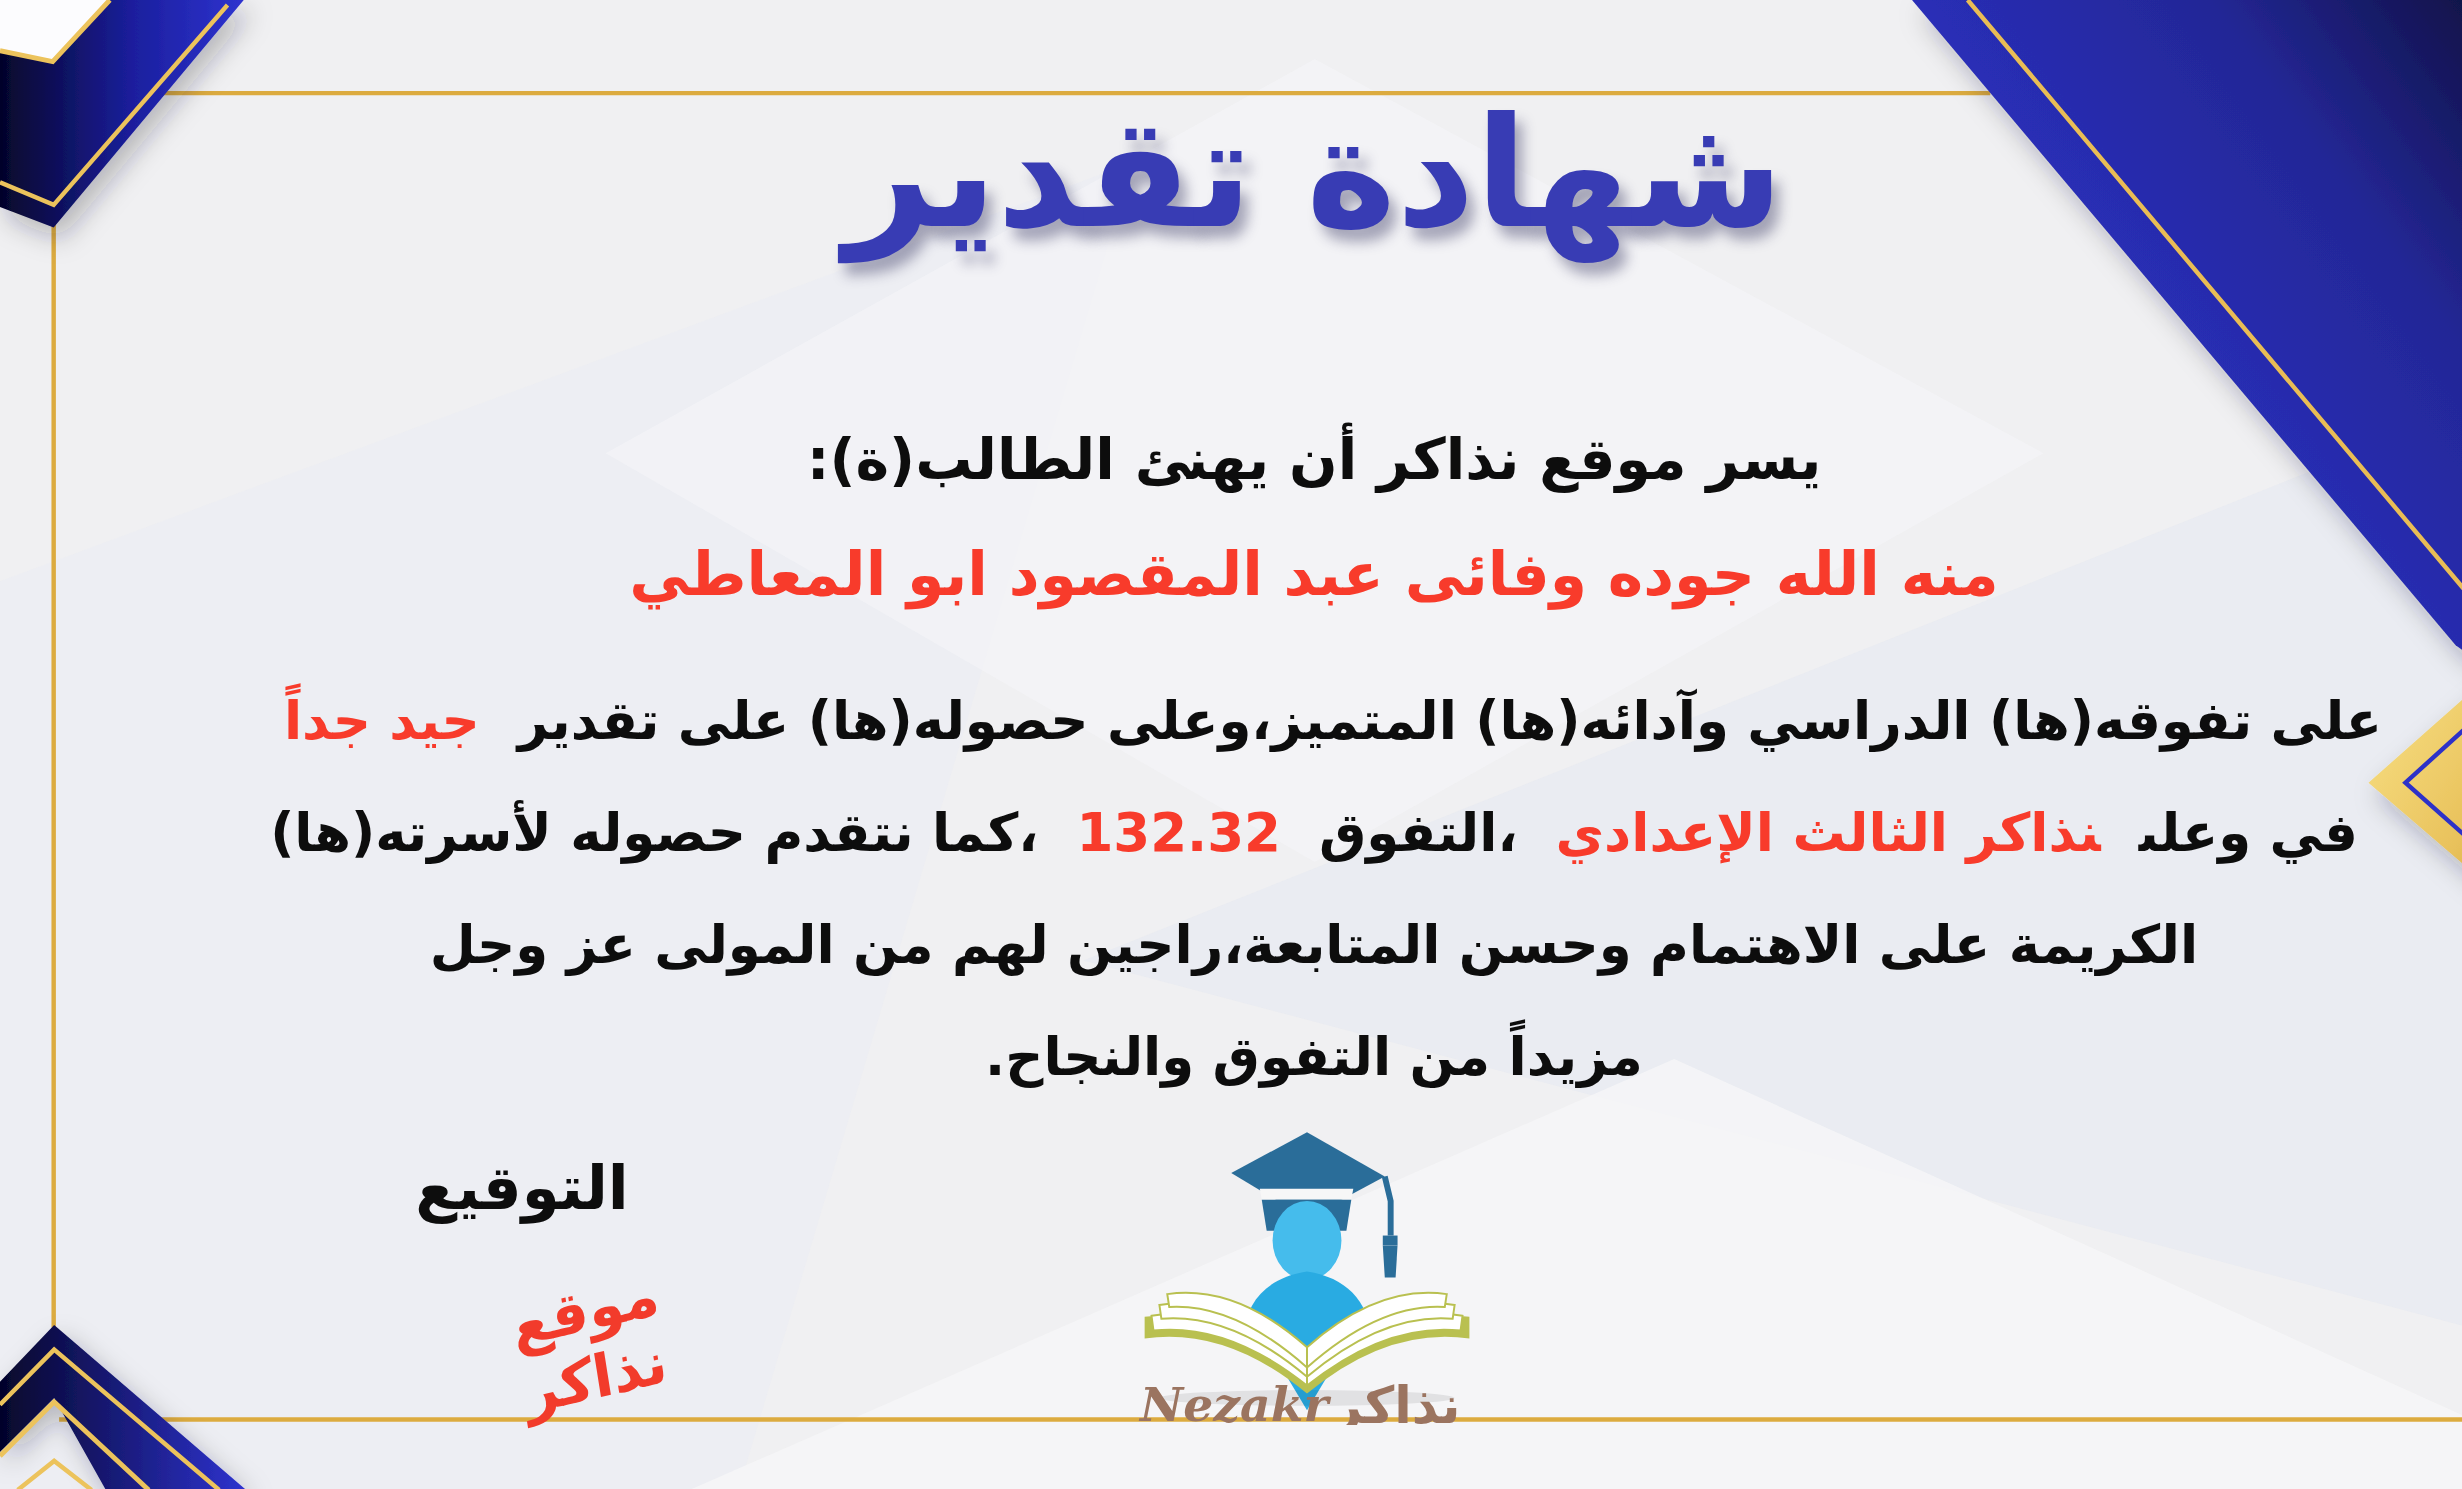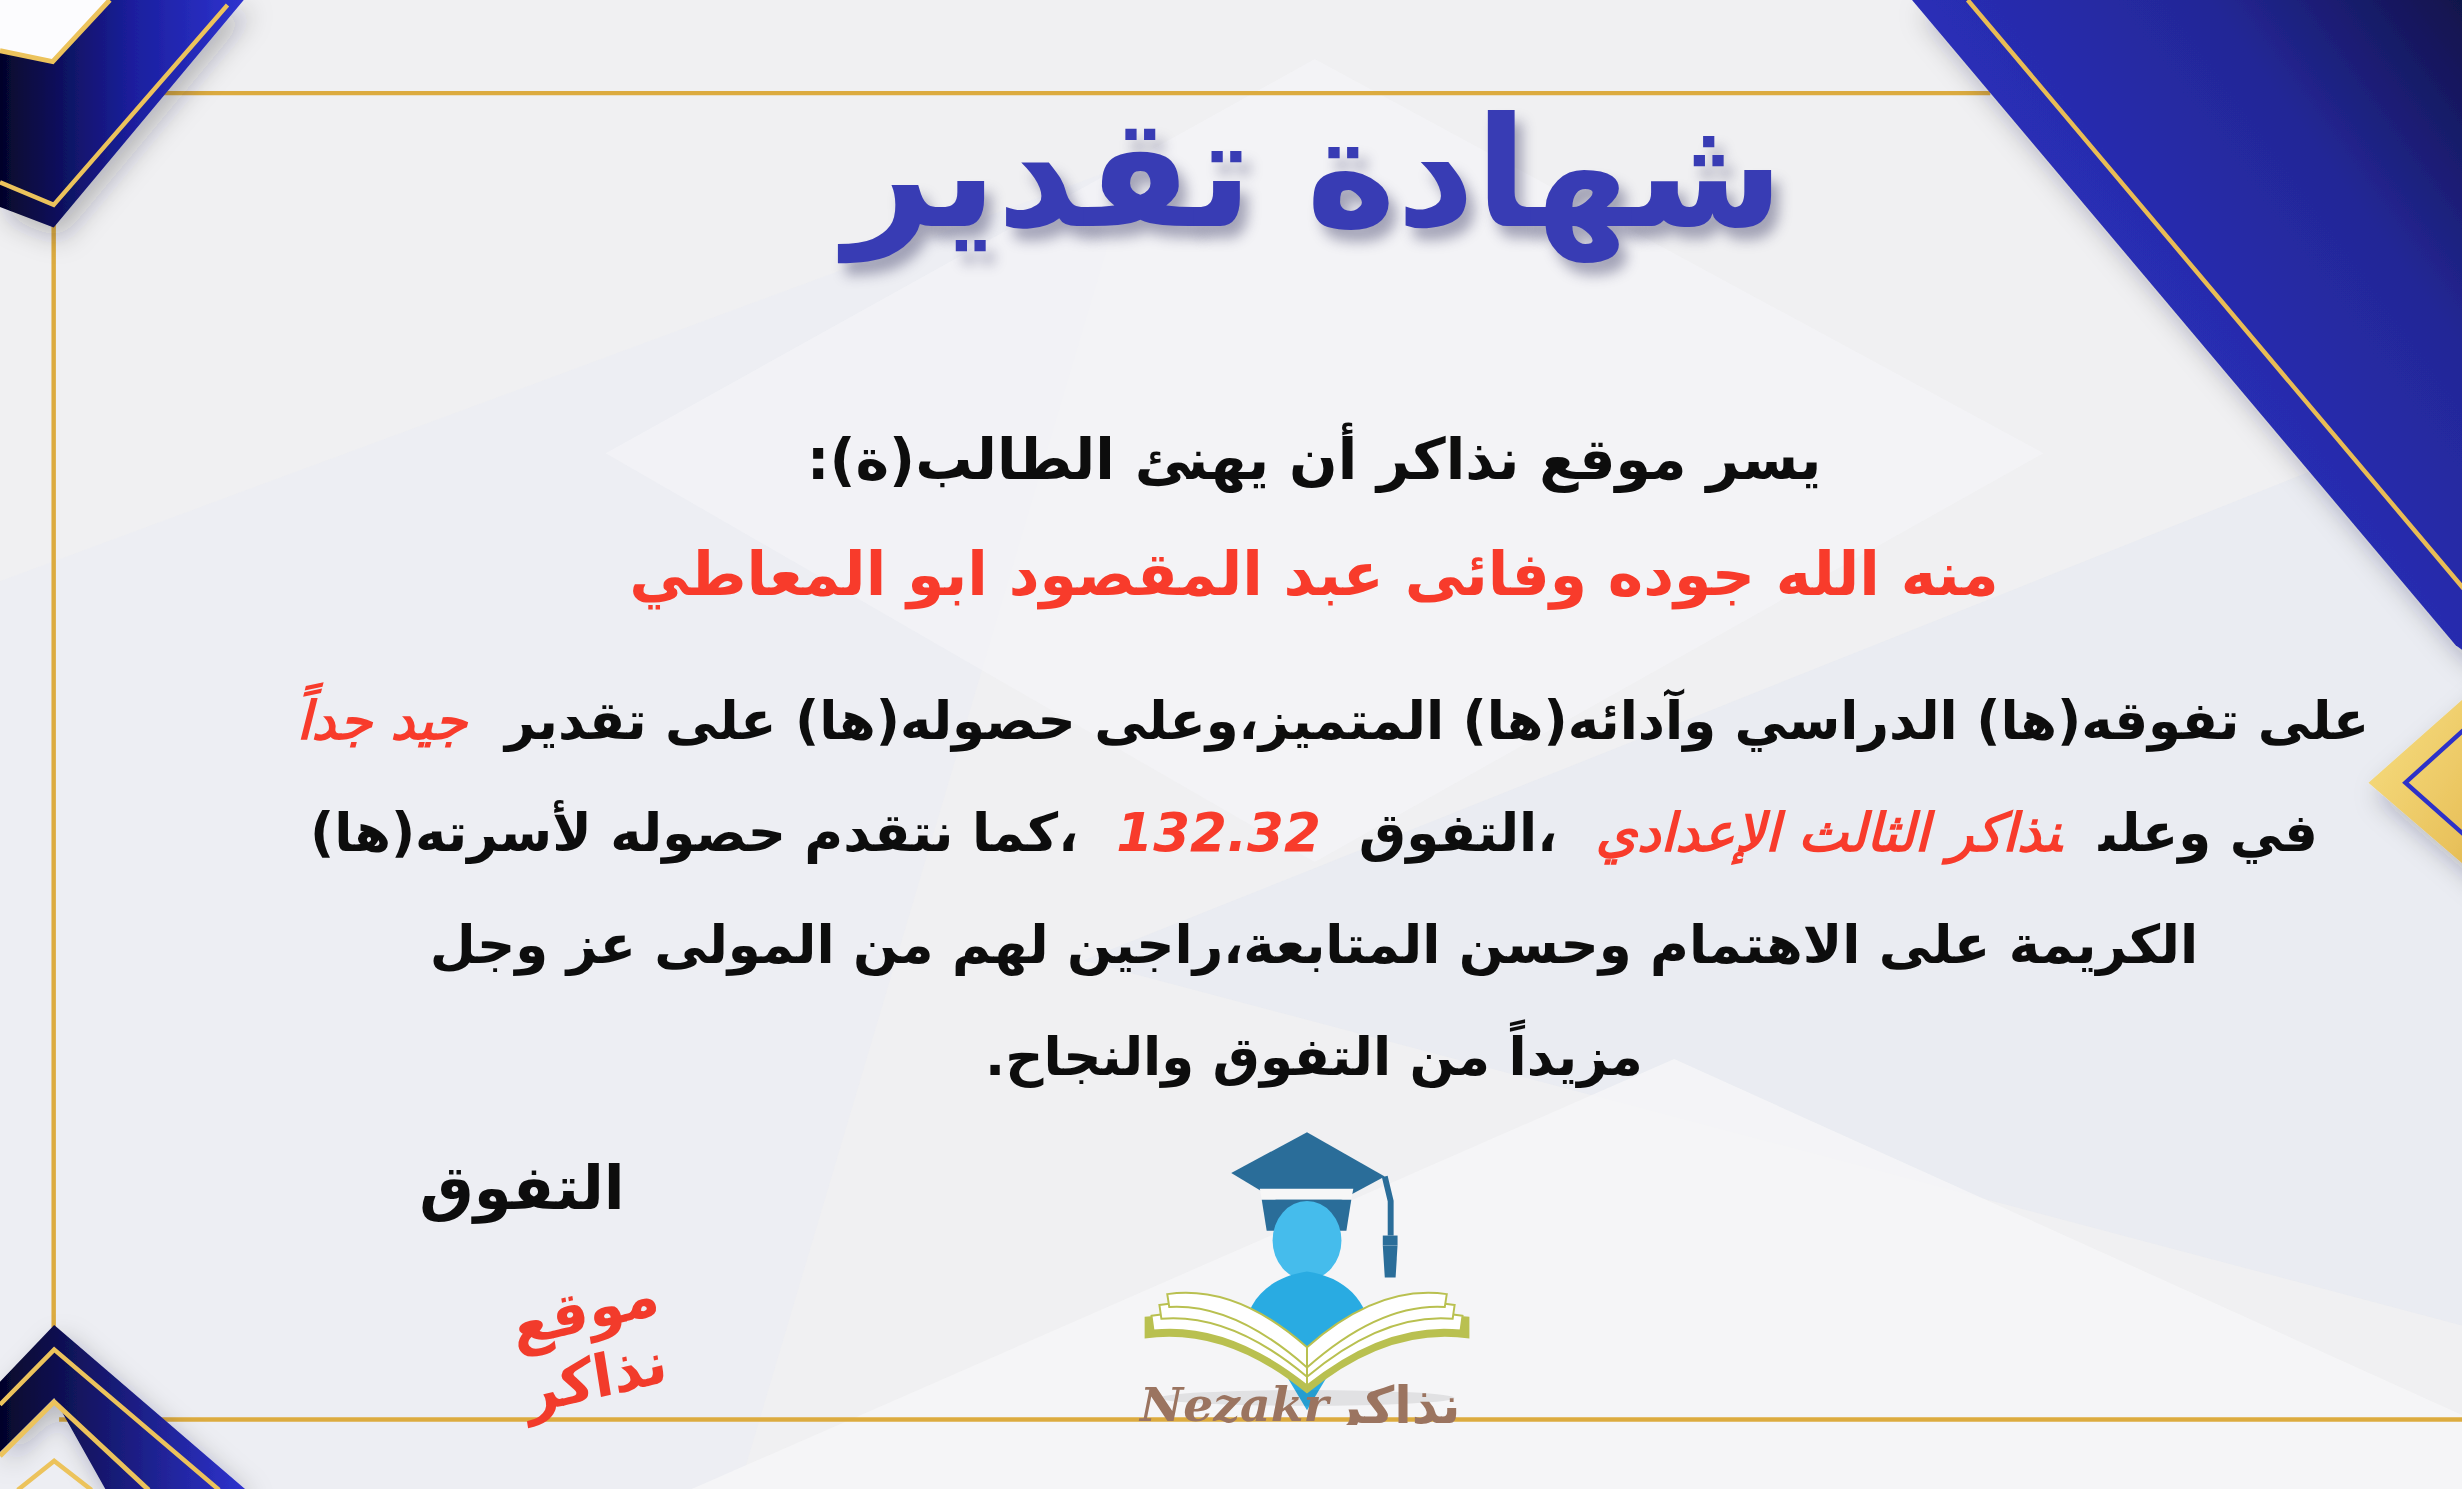--- a/index.html
+++ b/index.html
@@ -5,21 +5,21 @@
   html,body{margin:0;padding:0;background:#f0f0f2;}
   #stage{position:relative;width:2628px;height:1490px;overflow:hidden;background:#f0f0f2;
          font-family:"DejaVu Sans",sans-serif;}
   svg.deco{position:absolute;inset:0;width:100%;height:100%;}
   .textcol{position:absolute;left:0;right:0;text-align:center;direction:rtl;color:#0d0d0d;}
   .title{top:84px;font-size:153px;font-weight:bold;color:#383cb4;
          text-shadow:7.9px 11.8px 12.8px rgba(45,45,90,.40);letter-spacing:3px;}
   .intro{top:426px;font-size:57px;font-weight:bold;}
   .name{top:539px;font-size:60px;font-weight:bold;color:#f83b2b;}
   .body-block{top:665px;font-size:53px;font-weight:bold;line-height:112px;}
-  .hl{color:#f83b2b;margin:16px 38px;font-style:italic;}
+  .hl{color:#f83b2b;margin:16px 38px;}
   .sig-label{position:absolute;left:404px;top:1152px;width:236px;text-align:center;direction:rtl;
              font-size:61px;font-weight:bold;color:#0d0d0d;}
   .sig-script{position:absolute;left:438px;top:1276px;width:305px;text-align:center;direction:rtl;
               font-size:58px;font-weight:bold;color:#f23b2b;
               transform:rotate(-13deg) skewX(-4deg);}
   .logo{position:absolute;left:1111px;top:1115px;width:394px;height:310px;}
 </style>
 </head>
 <body>
 
@@ -96,21 +96,21 @@
 
   <div class="textcol name">منه الله جوده وفائى عبد المقصود ابو المعاطي</div>
 
   <div class="textcol body-block">
     <div><span>على تفوقه(ها) الدراسي وآدائه(ها) المتميز،وعلى حصوله(ها) على تقدير</span><span class="hl">جيد جداً</span></div>
     <div><span>في وعلى</span><span class="hl">نذاكر الثالث الإعدادي</span><span>،التفوق</span><span class="hl">132.32</span><span>،كما نتقدم حصوله لأسرته(ها)</span></div>
     <div>الكريمة على الاهتمام وحسن المتابعة،راجين لهم من المولى عز وجل</div>
     <div>مزيداً من التفوق والنجاح.</div>
   </div>
 
-  <div class="sig-label">التفوق</div>
+  <div class="sig-label">التوقيع</div>
   <div class="sig-script">موقع نذاكر</div>
 
   <svg class="logo" viewBox="0 0 800 630">
 
     <g>
       <path d="M556,125 L568,175 L568,245" fill="none" stroke="#2a6d99" stroke-width="12"></path>
       <rect x="552" y="245" width="30" height="20" fill="#2a6d99"></rect>
       <path d="M552,265 L582,265 L578,330 L556,330 Z" fill="#2a6d99"></path>
 
       <polygon points="244,118 398,35 556,125 398,210" fill="#2a6d99"></polygon>

